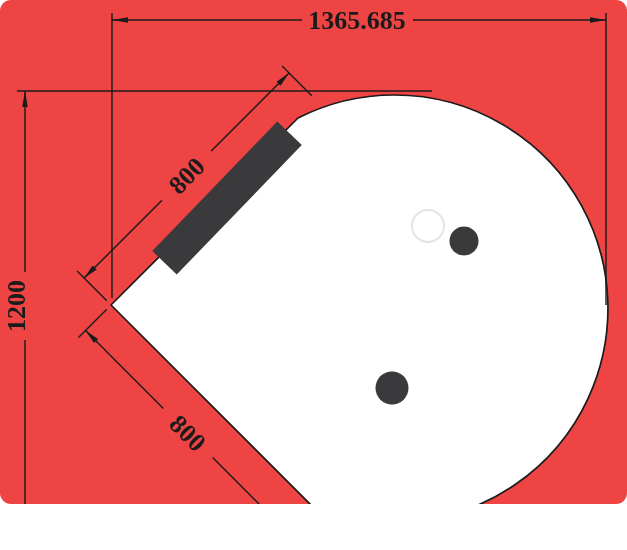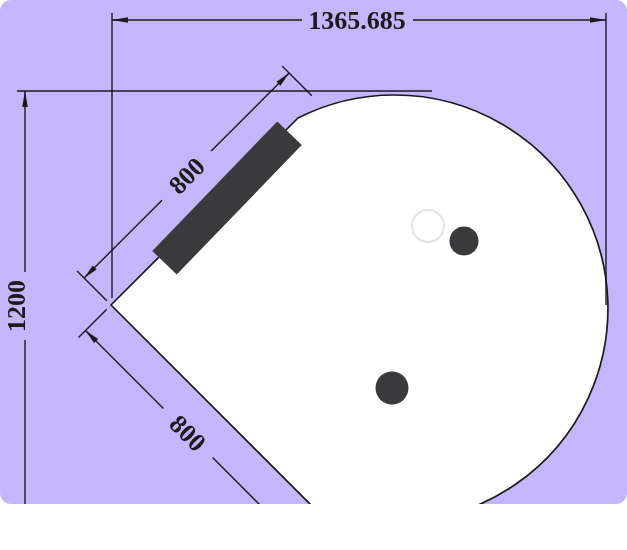--- a/index.html
+++ b/index.html
@@ -1,19 +1,19 @@
 <!DOCTYPE html>
 <html><head>
 <meta charset="utf-8">
 <style>
   html,body{margin:0;padding:0;background:#fff;}
   .canvas{
     position:relative;
     width:627px;height:504px;
-    background:#c4b5fd;
+    background:#ef4444;
     font-family:"Liberation Serif","DejaVu Serif",serif;
     overflow:hidden;
     border-radius:11px;
   }
   svg{display:block;}
   text{
     font-family:"Liberation Serif","DejaVu Serif",serif;
     font-weight:bold;
     font-size:26px;
     fill:#1b1b1b;

